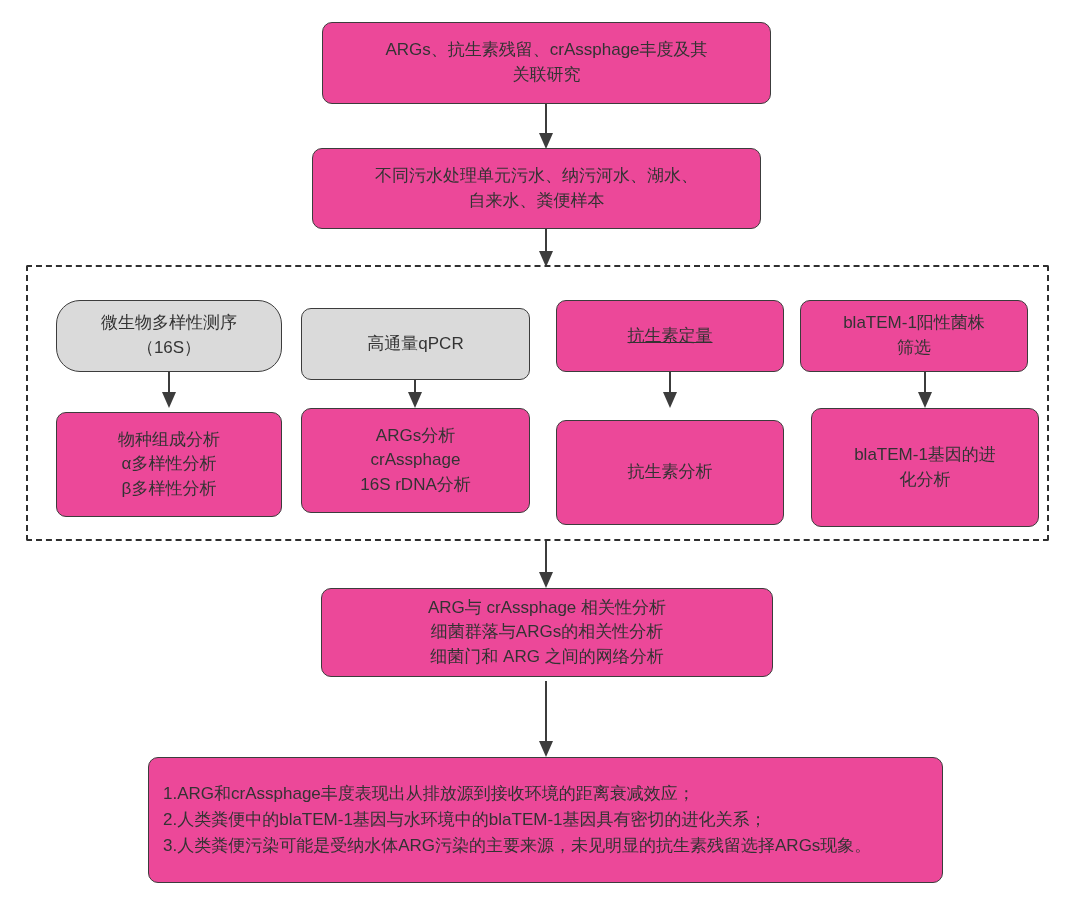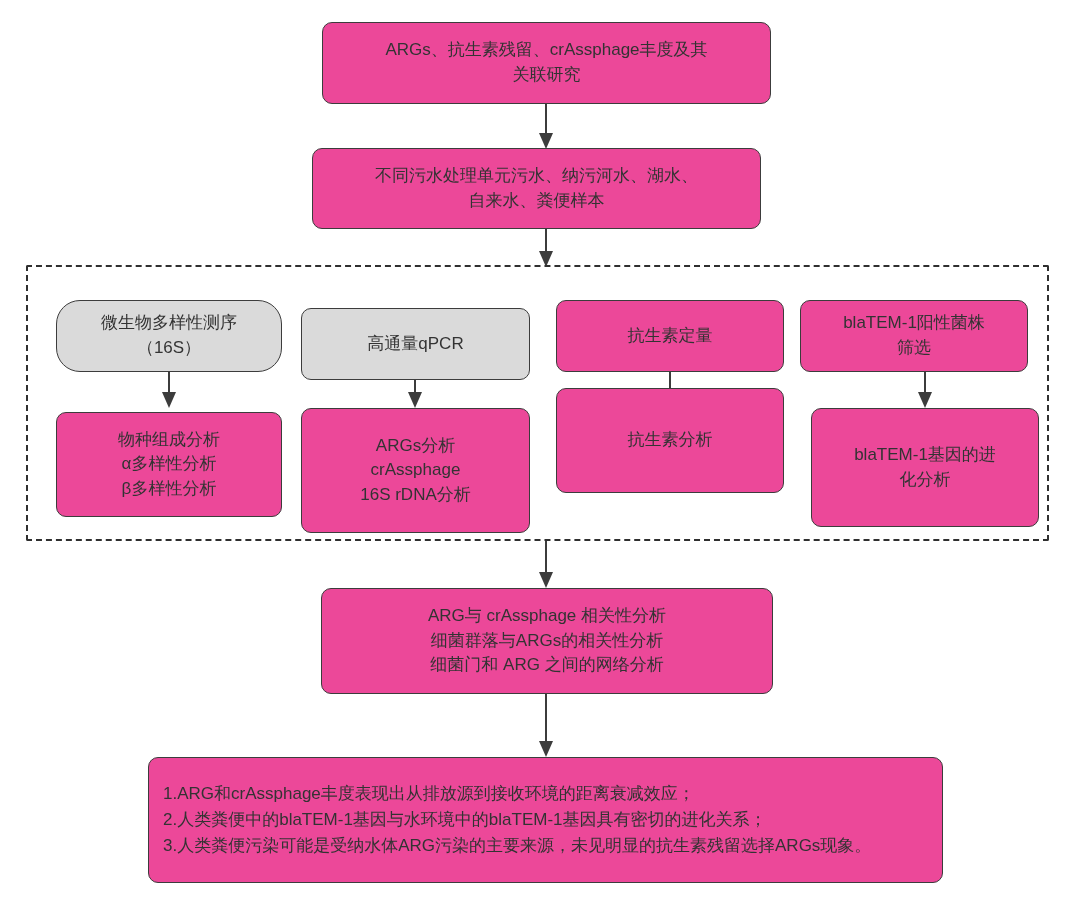--- a/index.html
+++ b/index.html
@@ -68,31 +68,31 @@
     fill: #3c3c3c;
     stroke: none;
   }
 
   
   #node-title       { left: 322px; top: 22px;  width: 449px; height: 82px; }
   #node-samples     { left: 312px; top: 148px; width: 449px; height: 81px; }
 
   #node-m1          { left: 56px;  top: 300px; width: 226px; height: 72px; border-radius: 24px; }
   #node-m2          { left: 301px; top: 300px; width: 229px; height: 72px; margin-top: 8px; }
-  #node-m3          { left: 556px; top: 300px; width: 228px; height: 72px; }
+  #node-m3          { left: 556px; top: 300px; width: 228px; height: 72px; text-decoration: underline; }
   #node-m4          { left: 800px; top: 300px; width: 228px; height: 72px; }
 
   #node-a1          { left: 56px;  top: 412px; width: 226px; height: 105px; }
-  #node-a2          { left: 301px; top: 408px; width: 229px; height: 125px; }
-  #node-a3          { left: 556px; top: 388px; width: 228px; height: 105px; }
+  #node-a2          { left: 301px; top: 408px; width: 229px; height: 105px; }
+  #node-a3          { left: 556px; top: 420px; width: 228px; height: 105px; }
   #node-a4          { left: 811px; top: 408px; width: 228px; height: 119px; }
 
   #group-analysis   { left: 26px;  top: 265px; width: 1023px; height: 276px; }
 
-  #node-correlation { left: 321px; top: 588px; width: 452px; height: 106px; }
+  #node-correlation { left: 321px; top: 588px; width: 452px; height: 89px; }
   #node-conclusion  { left: 148px; top: 757px; width: 795px; height: 126px; font-size: 17px; }
 </style>
 </head>
 <body>
 
 <svg id="flow-canvas" viewBox="0 0 1075 922">
 
   <g>
     <line class="connector-line" x1="546" y1="104" x2="546" y2="139"></line>
     <polygon class="connector-head" points="546,149 539,133 553,133"></polygon>

